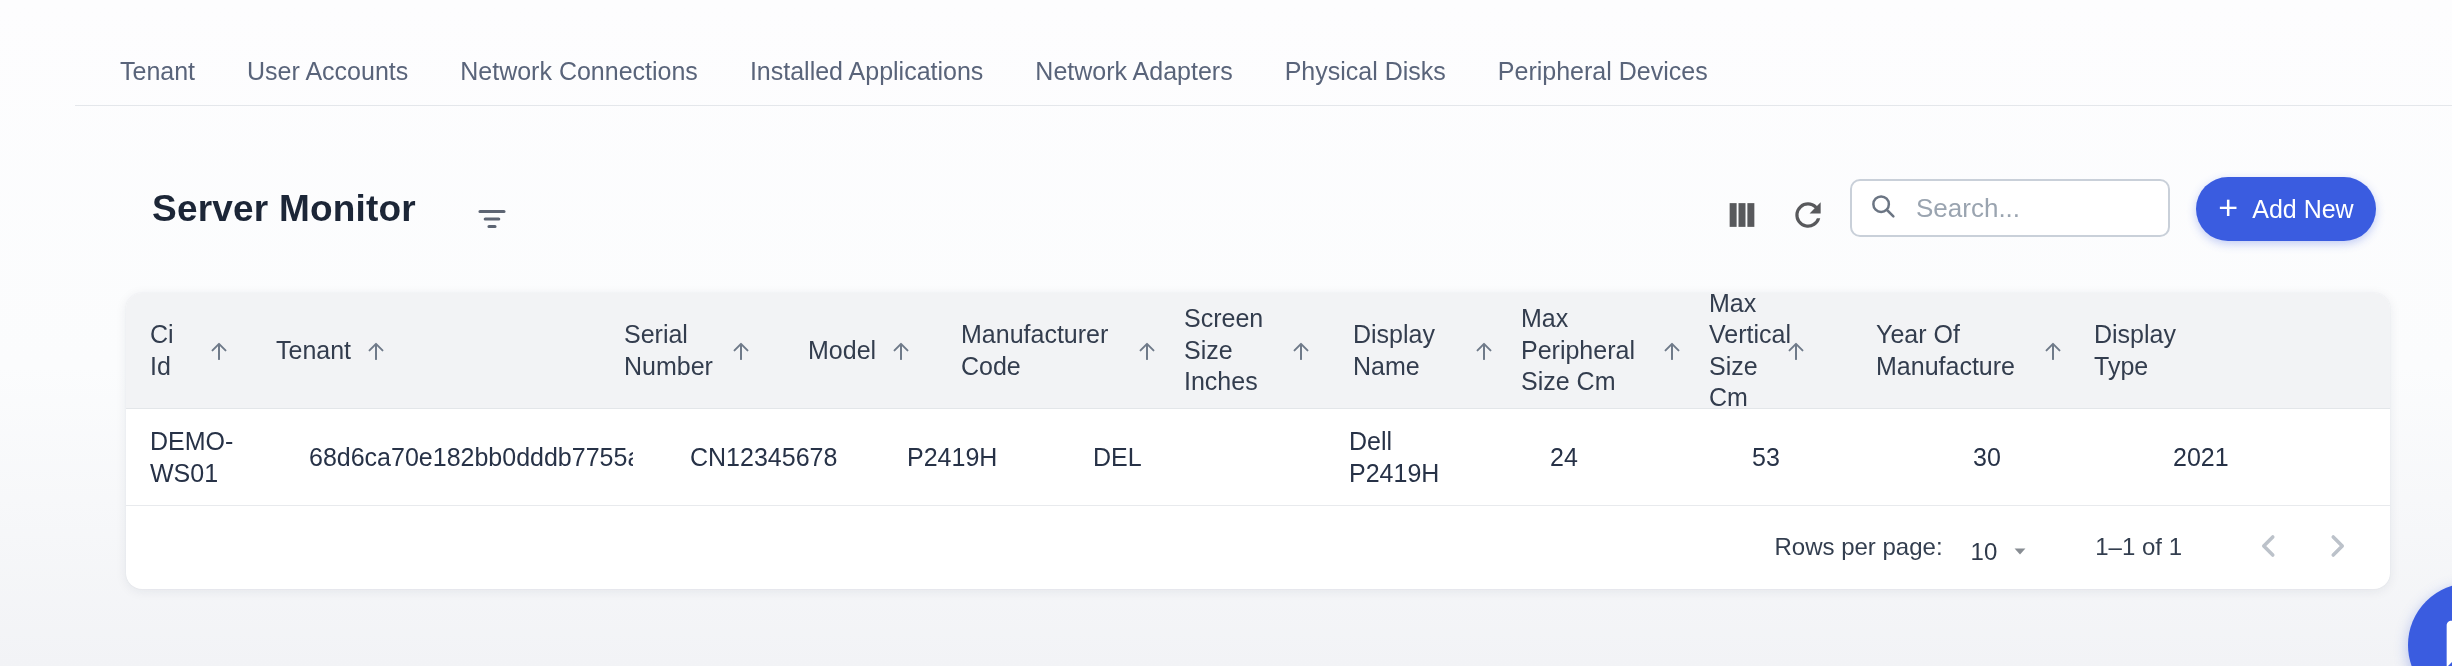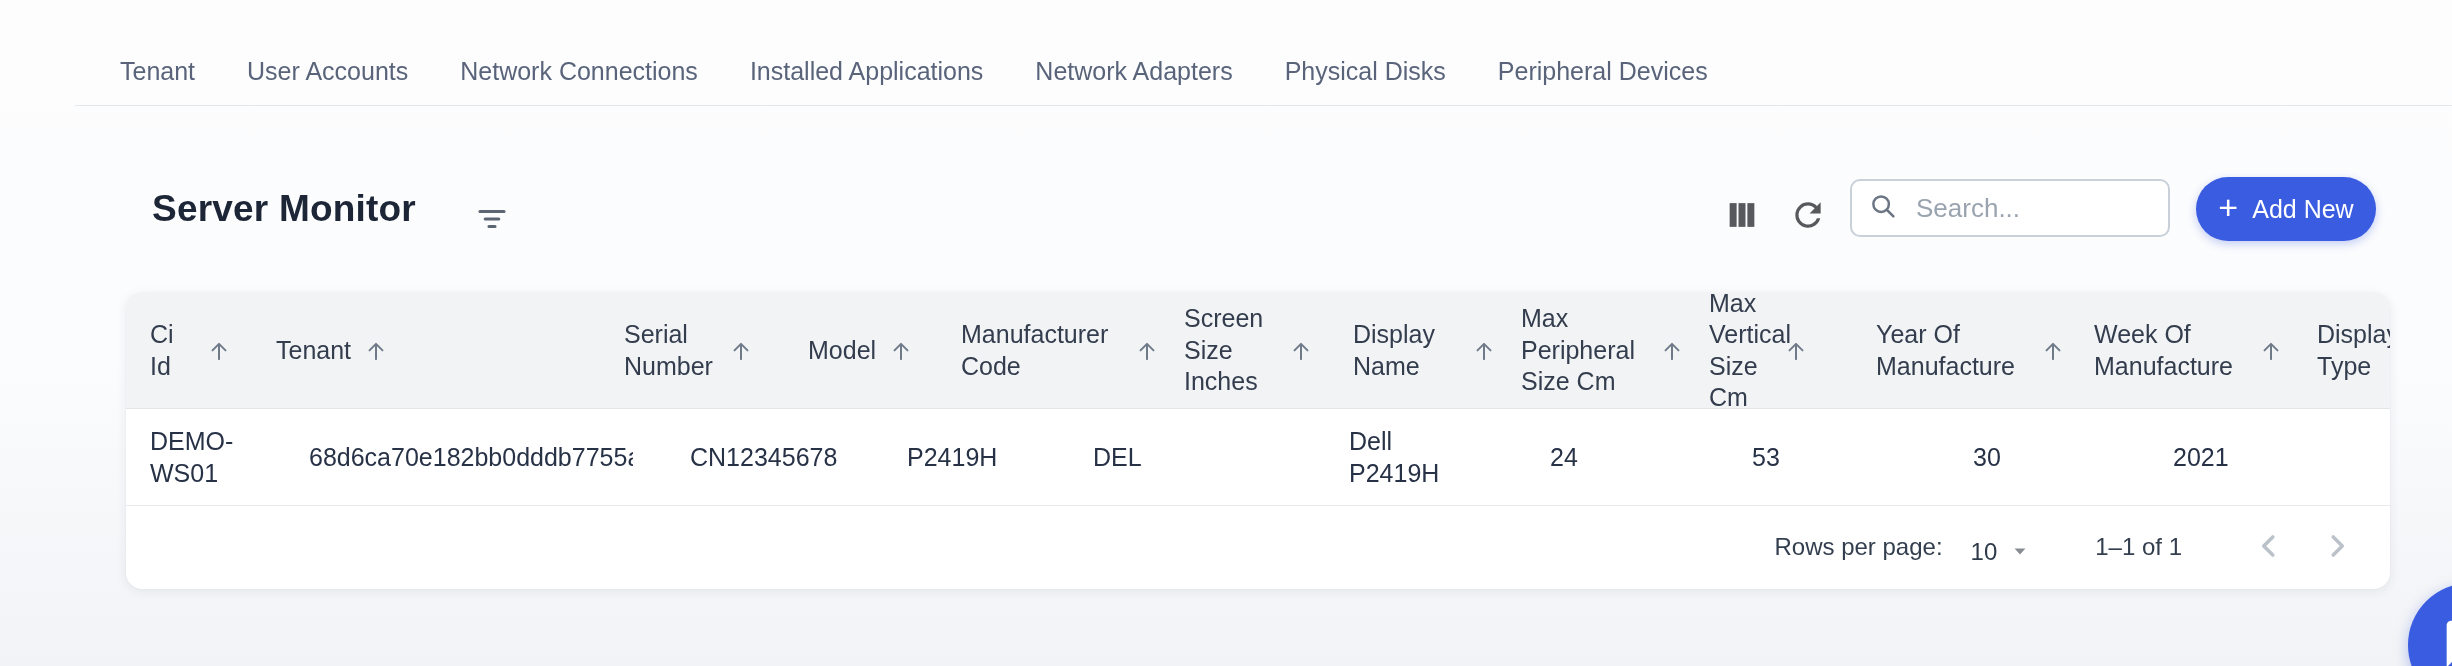--- a/index.html
+++ b/index.html
@@ -211,28 +211,20 @@
         </span>
       </div>
       <div class="hcell" style="width: 218px;">
         <span class="hlabel" style="max-width: 152px;">Year Of Manufacture</span>
         <span class="sort">
           <svg viewBox="0 0 24 24" width="26" height="26">
             <path d="M12 19.5V5.8M6 11.4 12 5.4l6 6" fill="none" stroke="#6f7a89" stroke-width="1.8" stroke-linecap="round" stroke-linejoin="round"></path>
           </svg>
         </span>
       </div>
-      <div class="hcell" style="width: 223px;">
-        <span class="hlabel" style="max-width: 152px;">Week Of Manufacture</span>
-        <span class="sort">
-          <svg viewBox="0 0 24 24" width="26" height="26">
-            <path d="M12 19.5V5.8M6 11.4 12 5.4l6 6" fill="none" stroke="#6f7a89" stroke-width="1.8" stroke-linecap="round" stroke-linejoin="round"></path>
-          </svg>
-        </span>
-      </div>
       <div class="hcell" style="width: 95px;">
         <span class="hlabel" style="max-width: 112px;">Display Type</span>
       </div>
     </div>
   <div class="tbody">
       <div class="trow">
         <div class="tcell" style="width: 126px;">
           <span style="max-width: 104px;">DEMO-WS01</span>
         </div>
         <div class="tcell" style="width: 348px;">

